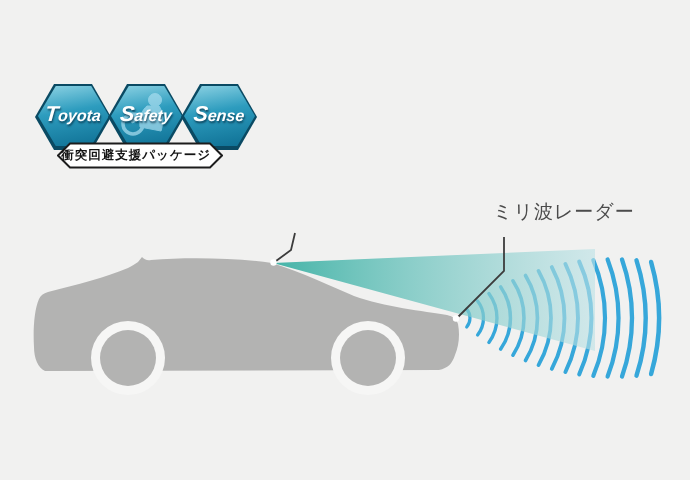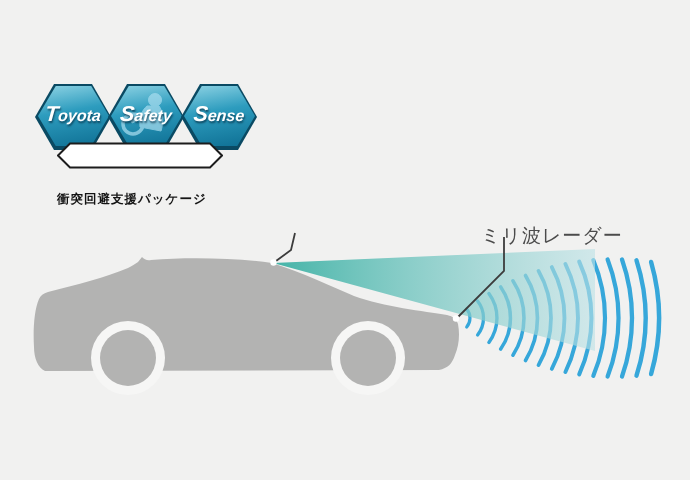--- a/index.html
+++ b/index.html
@@ -31,32 +31,32 @@
     display:block; text-align:center;
     font-style:italic; font-weight:900; font-size:16px; line-height:22px;
     color:var(--badge-text,#fff);
     text-shadow:1px 2px 2px rgba(4,42,62,.7);
   }
   .badge-label::first-letter{font-size:135%;}
   .driver-figure{position:absolute; left:0; top:0; width:76px; height:66px;}
   .banner{position:absolute; left:57px; top:142px; width:166px; height:27px; z-index:3;}
   .banner svg{position:absolute; left:0; top:0;}
   .banner-label{
-    position:absolute; left:0; right:1px; top:50%; transform:translateY(-52%);
-    text-align:left; font-size:12.5px; font-weight:bold; letter-spacing:1px;
-    color:var(--banner-text,#141414); white-space:nowrap;margin-top:44px;
+    position:absolute; left:0; right:12px; top:50%; transform:translateY(-52%);
+    text-align:right; font-size:12.5px; font-weight:bold; letter-spacing:1px;
+    color:var(--banner-text,#141414); white-space:nowrap;
   }
   
   .scene{position:absolute; left:0; top:0; width:690px; height:480px;}
   .anno-label{
     position:absolute; font-size:19px; letter-spacing:1px;
     color:var(--label-color,#4b4b4b); white-space:nowrap;
   }
   .camera-label{left:276px; top:199px;}
-  .radar-label{left:481px; top:199px;margin-top:24px;}
+  .radar-label{left:493px; top:199px;}
 </style>
 </head>
 <body>
 
 <div class="stage">
 
   <div class="logo">
 
     <div class="badge badge-1">
       <div class="badge-face"></div>

